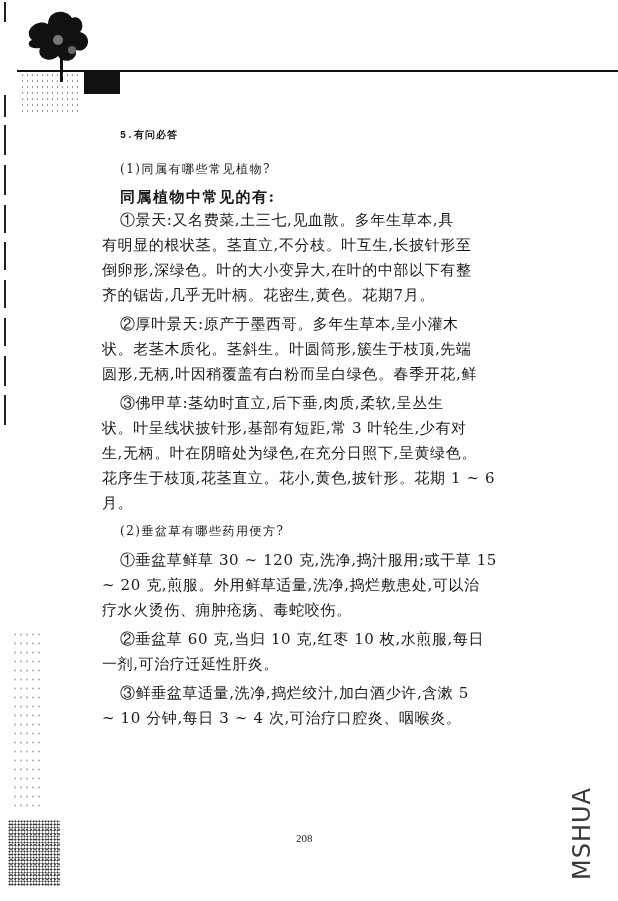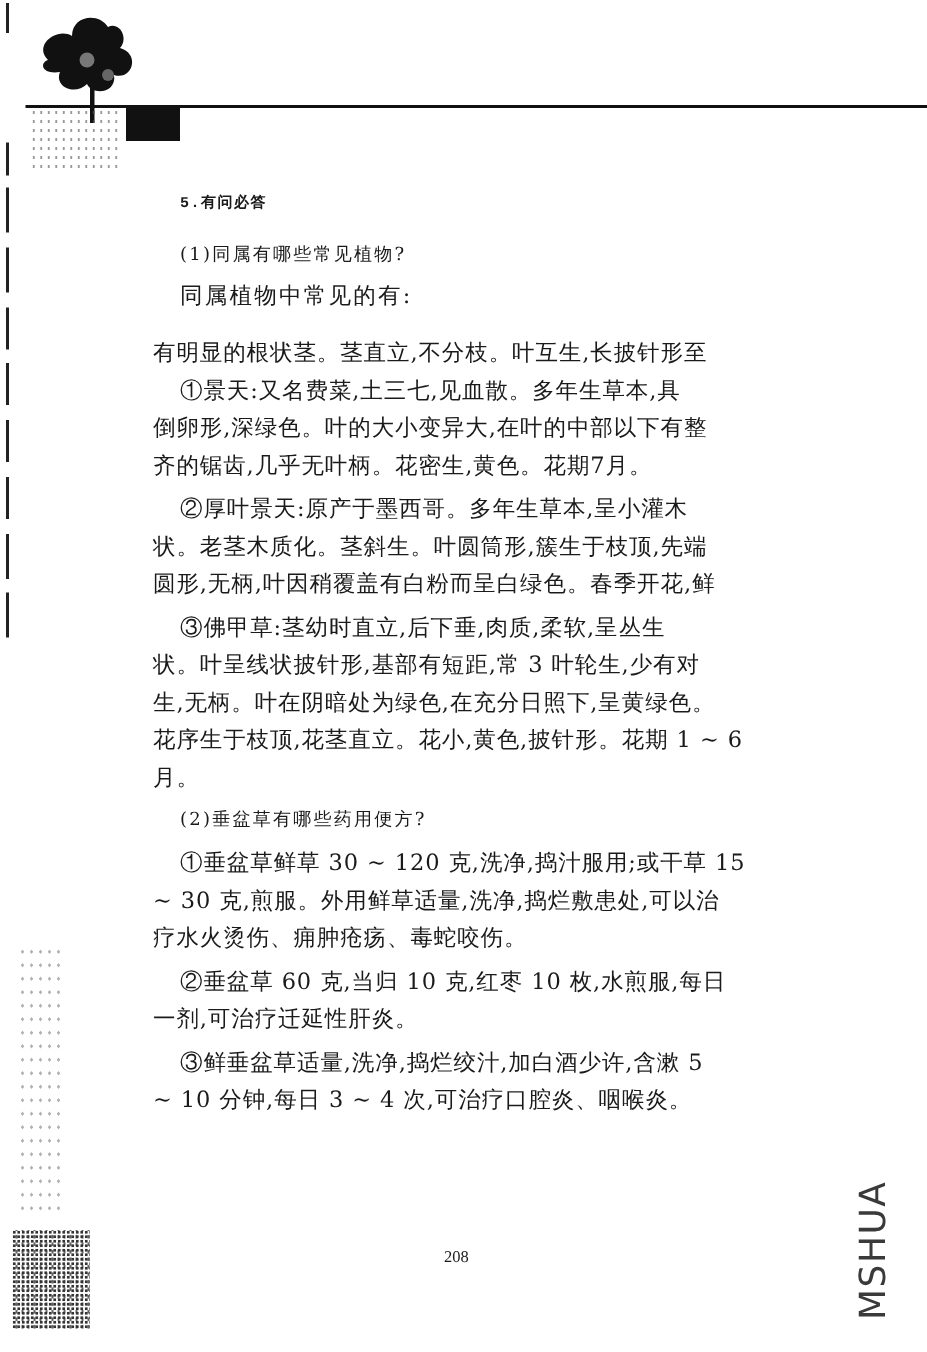--- a/index.html
+++ b/index.html
@@ -12,21 +12,21 @@
   .rule { position:absolute; left:17px; top:70px; width:601px; height:2px; background:#111; }
   .block { position:absolute; left:84px; top:70px; width:36px; height:24px; background:#111; }
   .speckle { position:absolute; left:20px; top:72px; width:60px; height:40px;
     background-image:radial-gradient(#555 0.7px, transparent 0.9px);
     background-size:5px 6px; opacity:0.6; }
   .margin-bar { position:absolute; left:4px; width:2px; background:#222; }
   .content { position:absolute; left:120px; top:128px; width:440px; }
   .section-title { font-weight:bold; font-size:10px; letter-spacing:1px; height:22px; margin-bottom:8px;
     font-family:Liberation Mono, monospace; }
   .question { font-size:12px; height:22px; line-height:22px; margin-bottom:6px; letter-spacing:1.5px; }
-  .lead { font-size:15px; height:22px; line-height:22px; margin-bottom:15px; font-weight:normal; letter-spacing:1.5px; }
+  .lead { font-size:15px; height:22px; line-height:22px; margin-bottom:0; font-weight:bold; letter-spacing:1.5px; }
   .para { font-size:15px; line-height:25px; text-indent:0; margin:0 0 4px -18px; text-align:justify; letter-spacing:0.6px; }
   .para .first { padding-left:18px; }
   .line { display:block; white-space:nowrap; }
   .page-num { position:absolute; left:296px; top:832px; font-size:11px; font-family:"Liberation Serif",serif; }
   .watermark { position:absolute; left:568px; top:880px; transform-origin:left top; transform:rotate(-90deg);
     font-family:"DejaVu Sans","Liberation Sans",sans-serif; font-size:24px; letter-spacing:1px; color:#3a3a3a; }
   .scan-noise { position:absolute; left:8px; top:820px; width:52px; height:66px;
     background-image:radial-gradient(#111 0.9px, transparent 1.1px), radial-gradient(#444 0.8px, transparent 1px);
     background-size:3px 3px, 4px 5px; background-position:0 0, 1px 2px; opacity:0.85; }
   .scan-dots { position:absolute; left:12px; top:630px; width:30px; height:180px;
@@ -59,43 +59,43 @@
 <div class="margin-bar" style="top:356px;height:30px;"></div>
 <div class="margin-bar" style="top:395px;height:30px;"></div>
 
 <div class="content">
   <div class="section-title">5.有问必答</div>
 
   <div class="question">(1)同属有哪些常见植物?</div>
   <div class="lead">同属植物中常见的有:</div>
 
   <div class="para">
+    <span class="line first">①景天:又名费菜,土三七,见血散。多年生草本,具</span>
     <span class="line">有明显的根状茎。茎直立,不分枝。叶互生,长披针形至</span>
-    <span class="line first">①景天:又名费菜,土三七,见血散。多年生草本,具</span>
     <span class="line">倒卵形,深绿色。叶的大小变异大,在叶的中部以下有整</span>
     <span class="line">齐的锯齿,几乎无叶柄。花密生,黄色。花期7月。</span>
   </div>
   <div class="para">
     <span class="line first">②厚叶景天:原产于墨西哥。多年生草本,呈小灌木</span>
     <span class="line">状。老茎木质化。茎斜生。叶圆筒形,簇生于枝顶,先端</span>
     <span class="line">圆形,无柄,叶因稍覆盖有白粉而呈白绿色。春季开花,鲜</span>
   </div>
   <div class="para">
     <span class="line first">③佛甲草:茎幼时直立,后下垂,肉质,柔软,呈丛生</span>
     <span class="line">状。叶呈线状披针形,基部有短距,常 3 叶轮生,少有对</span>
     <span class="line">生,无柄。叶在阴暗处为绿色,在充分日照下,呈黄绿色。</span>
     <span class="line">花序生于枝顶,花茎直立。花小,黄色,披针形。花期 1 ~ 6</span>
     <span class="line">月。</span>
   </div>
 
   <div class="question" style="margin-top:4px;">(2)垂盆草有哪些药用便方?</div>
 
   <div class="para">
     <span class="line first">①垂盆草鲜草 30 ~ 120 克,洗净,捣汁服用;或干草 15</span>
-    <span class="line">~ 30 克,煎服。外用鲜草适量,洗净,捣烂敷患处,可以治</span>
+    <span class="line">~ 20 克,煎服。外用鲜草适量,洗净,捣烂敷患处,可以治</span>
     <span class="line">疗水火烫伤、痈肿疮疡、毒蛇咬伤。</span>
   </div>
   <div class="para">
     <span class="line first">②垂盆草 60 克,当归 10 克,红枣 10 枚,水煎服,每日</span>
     <span class="line">一剂,可治疗迁延性肝炎。</span>
   </div>
   <div class="para">
     <span class="line first">③鲜垂盆草适量,洗净,捣烂绞汁,加白酒少许,含漱 5</span>
     <span class="line">~ 10 分钟,每日 3 ~ 4 次,可治疗口腔炎、咽喉炎。</span>
   </div>

